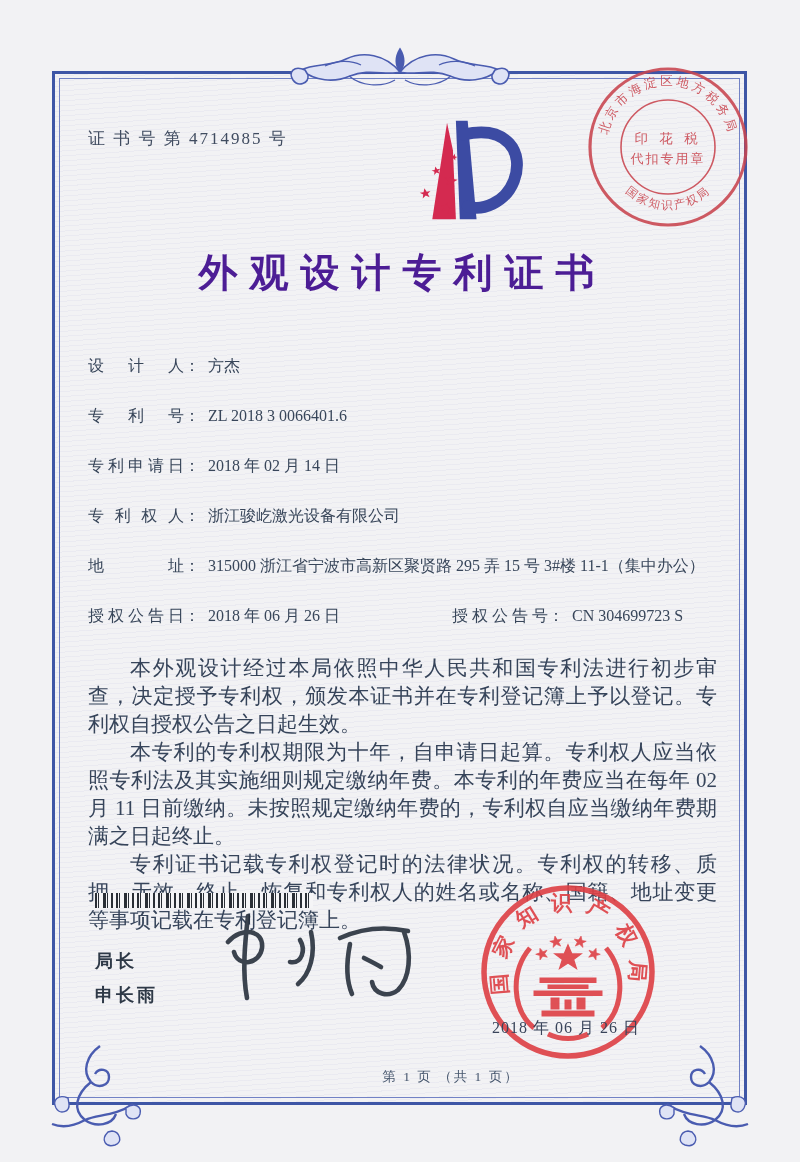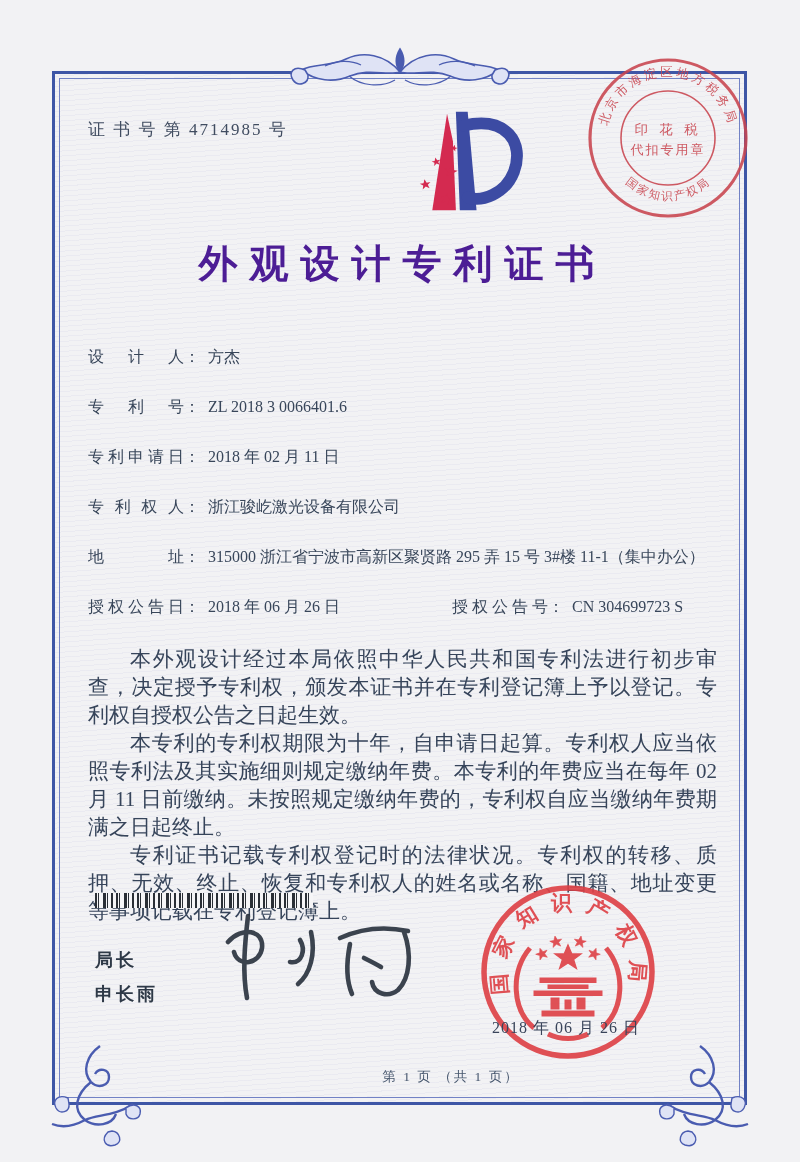--- a/index.html
+++ b/index.html
@@ -24,21 +24,21 @@
   .frame-inner{
     position:absolute;left:59px;top:78px;width:681px;height:1020px;
     border:1px solid #7282c5;box-sizing:border-box;z-index:1;pointer-events:none;
   }
   .ornament{position:absolute;z-index:2;pointer-events:none;}
   .orn-top{left:285px;top:42px;}
   .orn-bl{left:38px;top:1038px;}
   .orn-br{left:652px;top:1038px;transform:scaleX(-1);}
 
   .content{
-    position:absolute;left:52px;top:62px;width:695px;height:1034px;
+    position:absolute;left:52px;top:71px;width:695px;height:1034px;
     box-sizing:border-box;padding:40px 30px 8px 36px;z-index:2;
   }
   .cert-no{
     margin-top:16px;font-size:17px;letter-spacing:2px;color:#404c60;
   }
   .logo{position:absolute;left:322px;top:38px;z-index:2;}
   .stamp{position:absolute;left:526px;top:-14px;z-index:3;opacity:.88;}
 
   .title{
     margin:96px 0 0 0;text-align:center;font-size:39px;font-weight:bold;
@@ -64,21 +64,21 @@
     position:absolute;left:95px;top:893px;width:218px;height:15px;z-index:2;
     background:repeating-linear-gradient(90deg,
       #2a2f36 0 2px, #f5f5f7 2px 3px,
       #2a2f36 3px 4px, #f5f5f7 4px 8px,
       #2a2f36 8px 11px, #f5f5f7 11px 12px,
       #2a2f36 12px 13px, #f5f5f7 13px 16px,
       #2a2f36 16px 18px, #f5f5f7 18px 21px);
   }
   .director{
     position:absolute;left:95px;top:944px;z-index:2;
-    font-family:Liberation Mono, monospace;
+    font-family:Liberation Sans, sans-serif;
     font-size:18px;font-weight:600;color:#2e3947;letter-spacing:3px;line-height:34px;
   }
   .signature{position:absolute;left:212px;top:898px;z-index:3;}
   .seal{position:absolute;left:468px;top:872px;z-index:3;opacity:.9;}
   .seal-date{
     position:absolute;left:492px;top:1018px;z-index:4;
     font-size:16px;letter-spacing:1px;color:#39445a;
   }
   .page-footer{
     position:absolute;left:52px;top:1068px;width:798px;text-align:center;z-index:2;
@@ -185,21 +185,21 @@
 
       <div class="frow">
         <span class="flabel">设计人</span><span class="fcolon">：</span><span class="fval">方杰</span>
       </div>
 
       <div class="frow">
         <span class="flabel">专利号</span><span class="fcolon">：</span><span class="fval">ZL 2018 3 0066401.6</span>
       </div>
 
       <div class="frow">
-        <span class="flabel">专利申请日</span><span class="fcolon">：</span><span class="fval">2018 年 02 月 11 日</span>
+        <span class="flabel">专利申请日</span><span class="fcolon">：</span><span class="fval">2018 年 02 月 14 日</span>
       </div>
 
       <div class="frow">
         <span class="flabel">专利权人</span><span class="fcolon">：</span><span class="fval">浙江骏屹激光设备有限公司</span>
       </div>
 
       <div class="frow">
         <span class="flabel">地址</span><span class="fcolon">：</span><span class="fval addr">315000 浙江省宁波市高新区聚贤路 295 弄 15 号 3#楼 11-1（集中办公）</span>
       </div>
 

